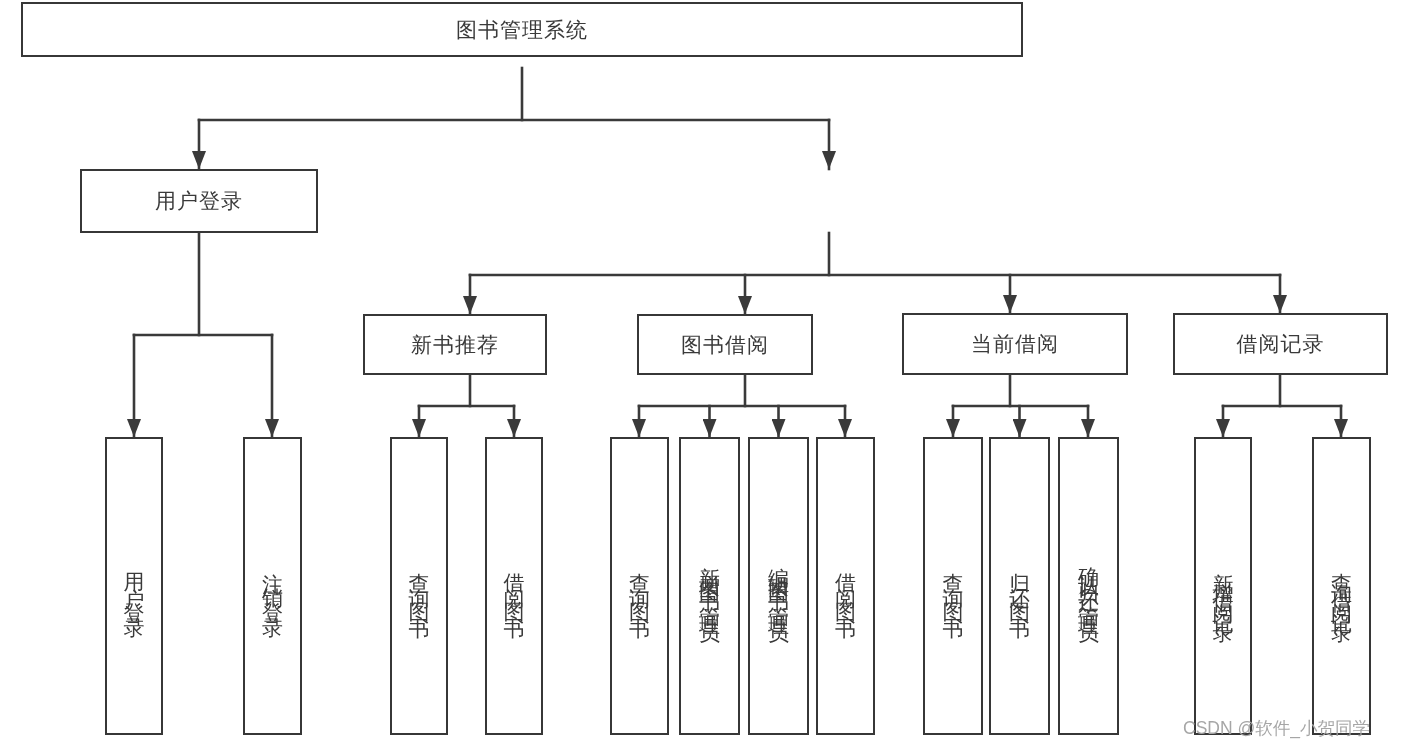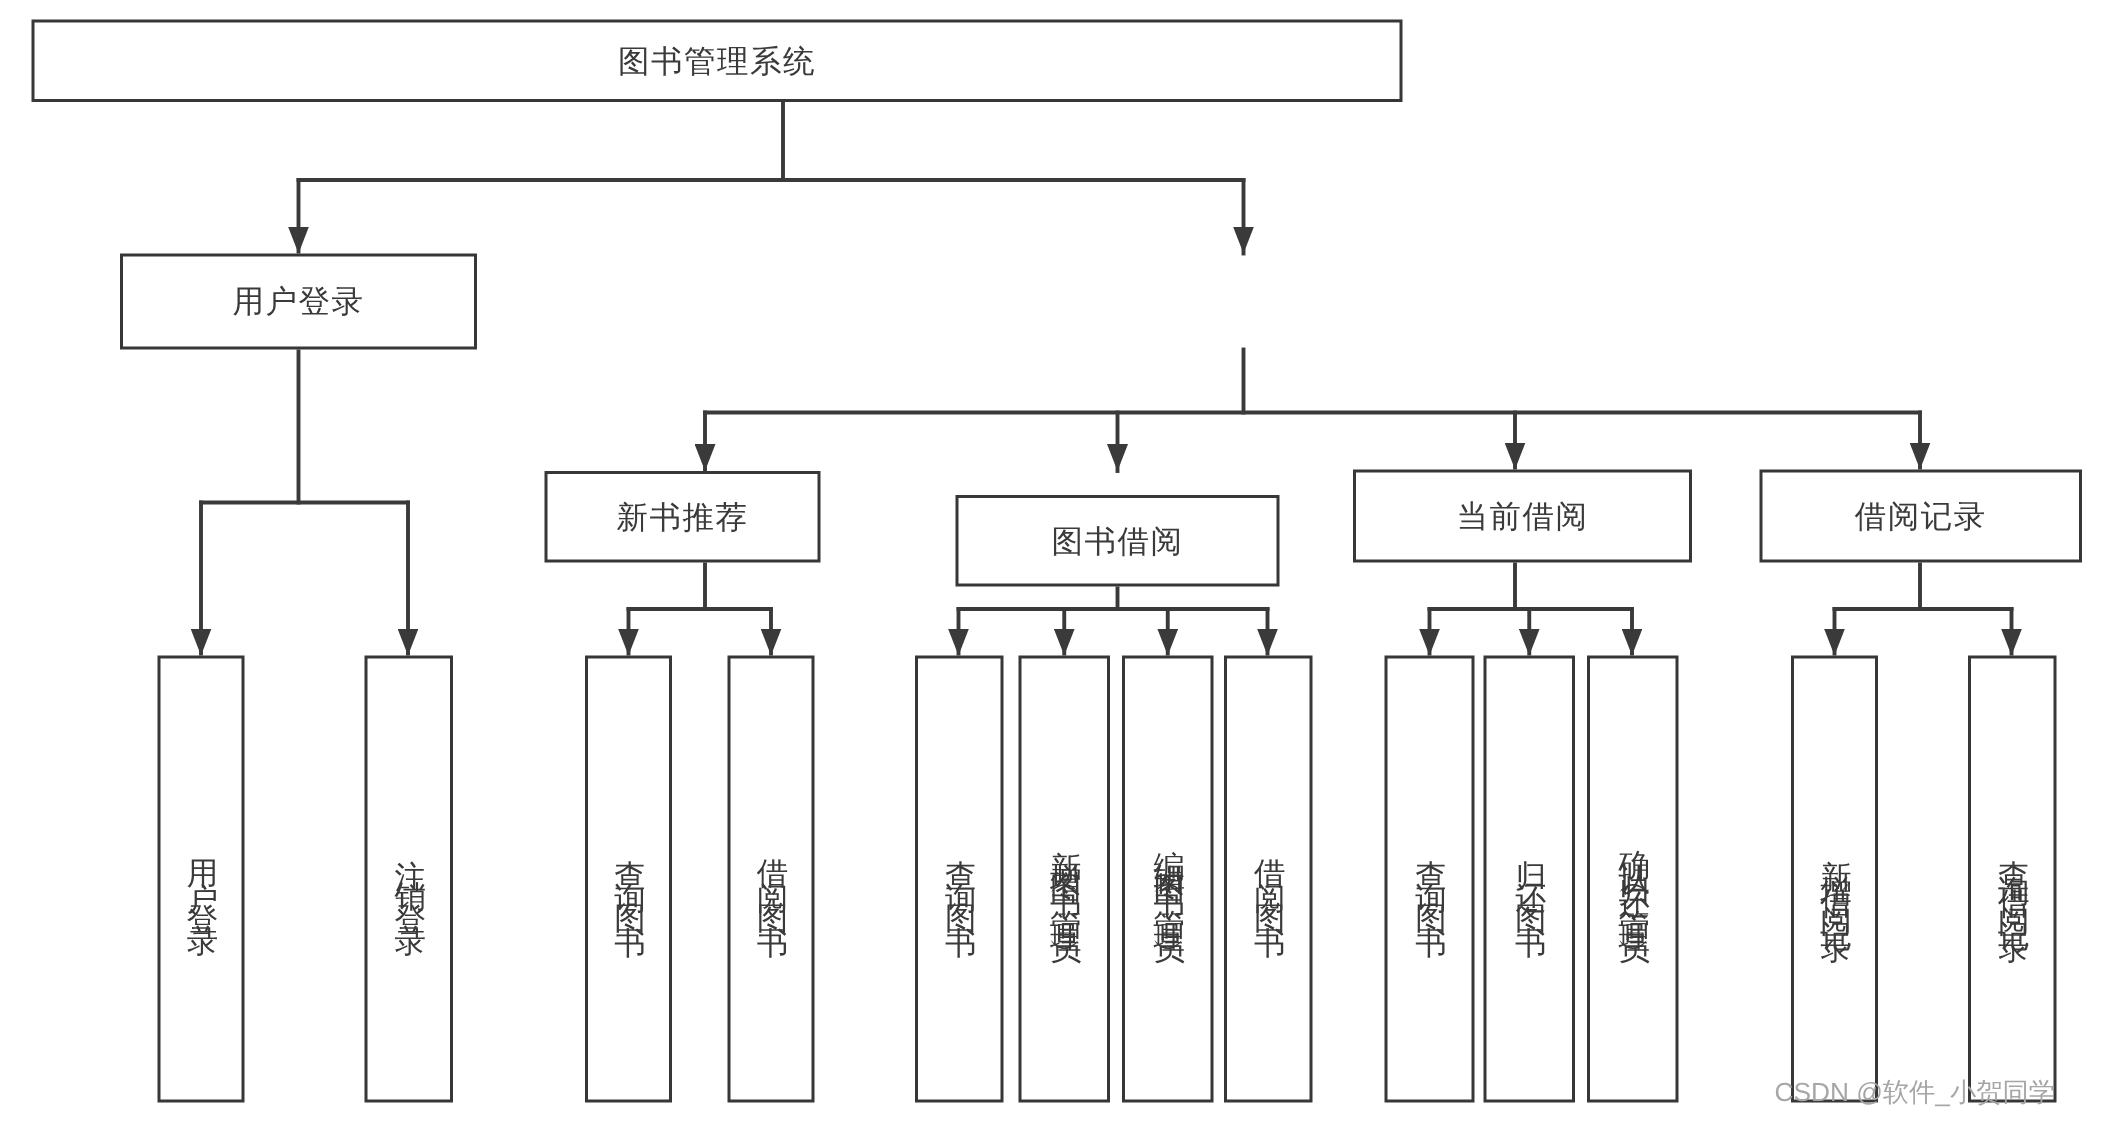--- a/index.html
+++ b/index.html
@@ -122,32 +122,32 @@
     <path class="c" d="M953,406 V437" marker-end="url(#arrow)"></path>
     <path class="c" d="M1019.5,406 V437" marker-end="url(#arrow)"></path>
     <path class="c" d="M1088,406 V437" marker-end="url(#arrow)"></path>
 
     <path class="c" d="M1280,375 V406"></path>
     <path class="c" d="M1223,406 H1341"></path>
     <path class="c" d="M1223,406 V437" marker-end="url(#arrow)"></path>
     <path class="c" d="M1341,406 V437" marker-end="url(#arrow)"></path>
   </svg>
 
-  <div class="box" style="left:21px; top:13px; width:914px; height:55px;">
+  <div class="box" style="left:21px; top:2px; width:1002px; height:55px;">
     <span>图书管理系统</span>
   </div>
 
   <div class="box" style="left:80px; top:169px; width:238px; height:64px;">
     <span>用户登录</span>
   </div>
 
   <div class="box" style="left:363px; top:314px; width:184px; height:61px;">
     <span>新书推荐</span>
   </div>
-  <div class="box" style="left:637px; top:330px; width:216px; height:61px;">
+  <div class="box" style="left:637px; top:314px; width:176px; height:61px;">
     <span>图书借阅</span>
   </div>
   <div class="box" style="left:902px; top:313px; width:226px; height:62px;">
     <span>当前借阅</span>
   </div>
   <div class="box" style="left:1173px; top:313px; width:215px; height:62px;">
     <span>借阅记录</span>
   </div>
 
   <div class="leaf ls-lg" style="left:105px; top:437px; width:58px; height:298px;">

